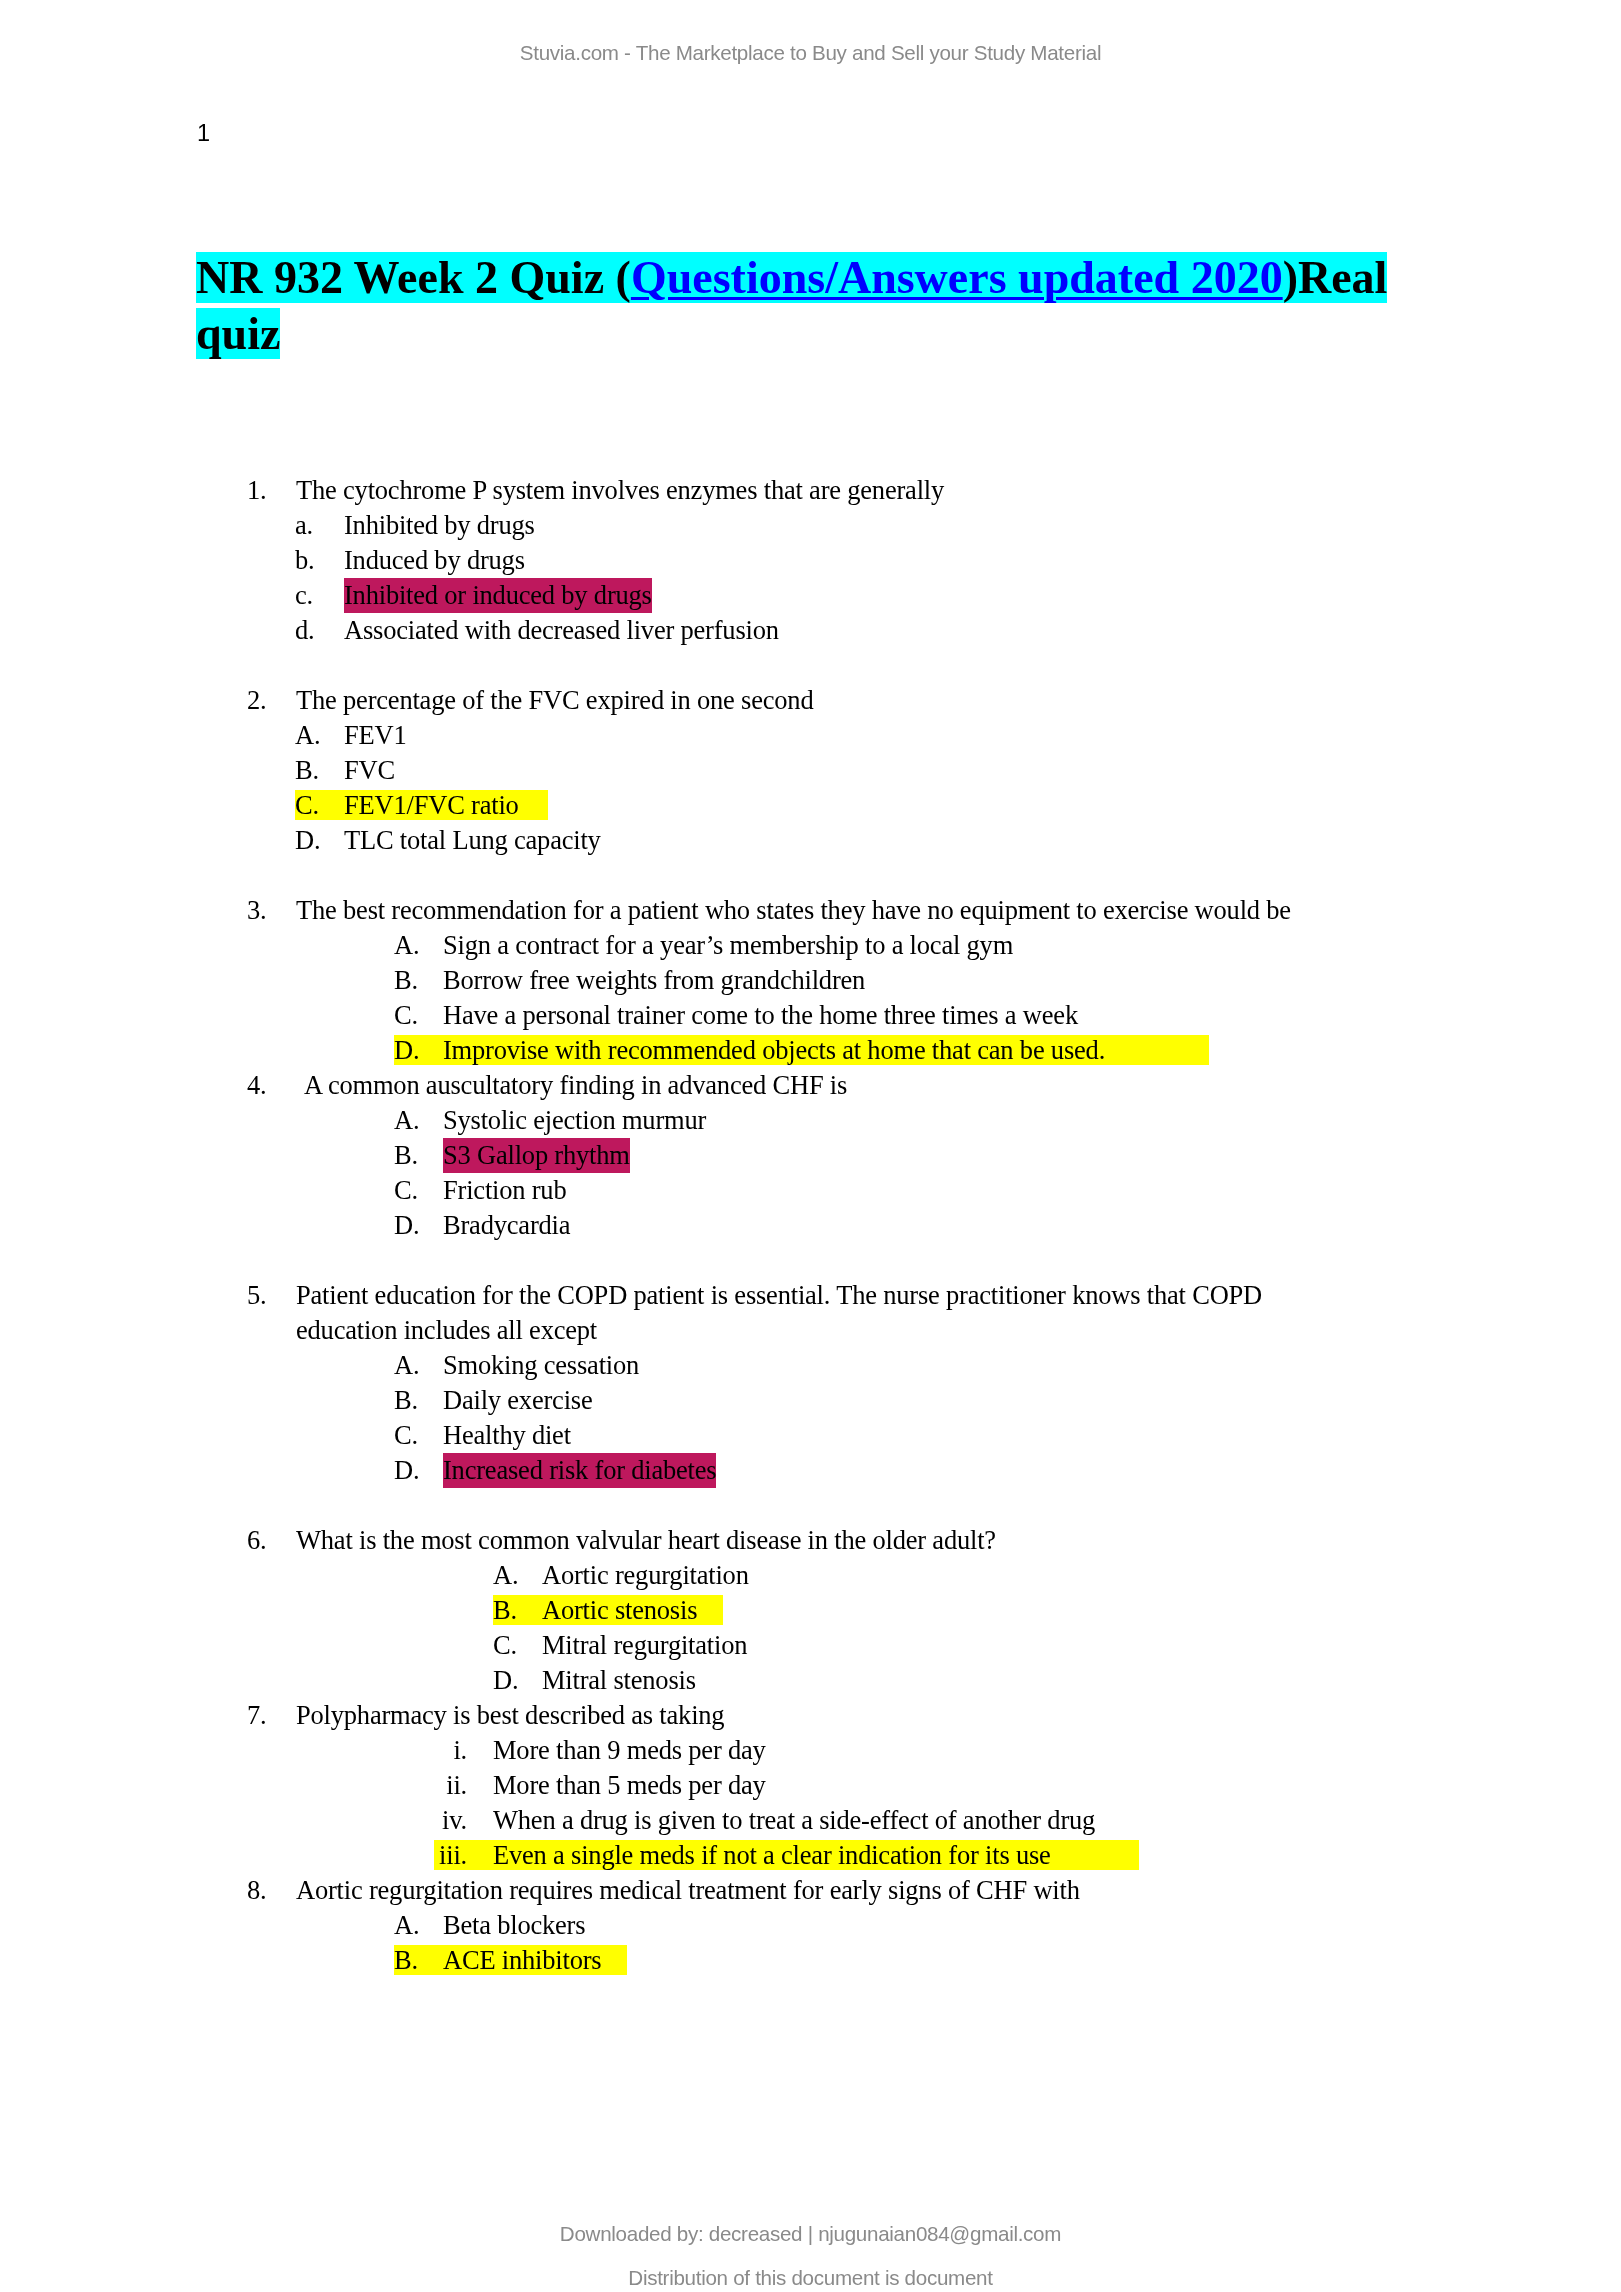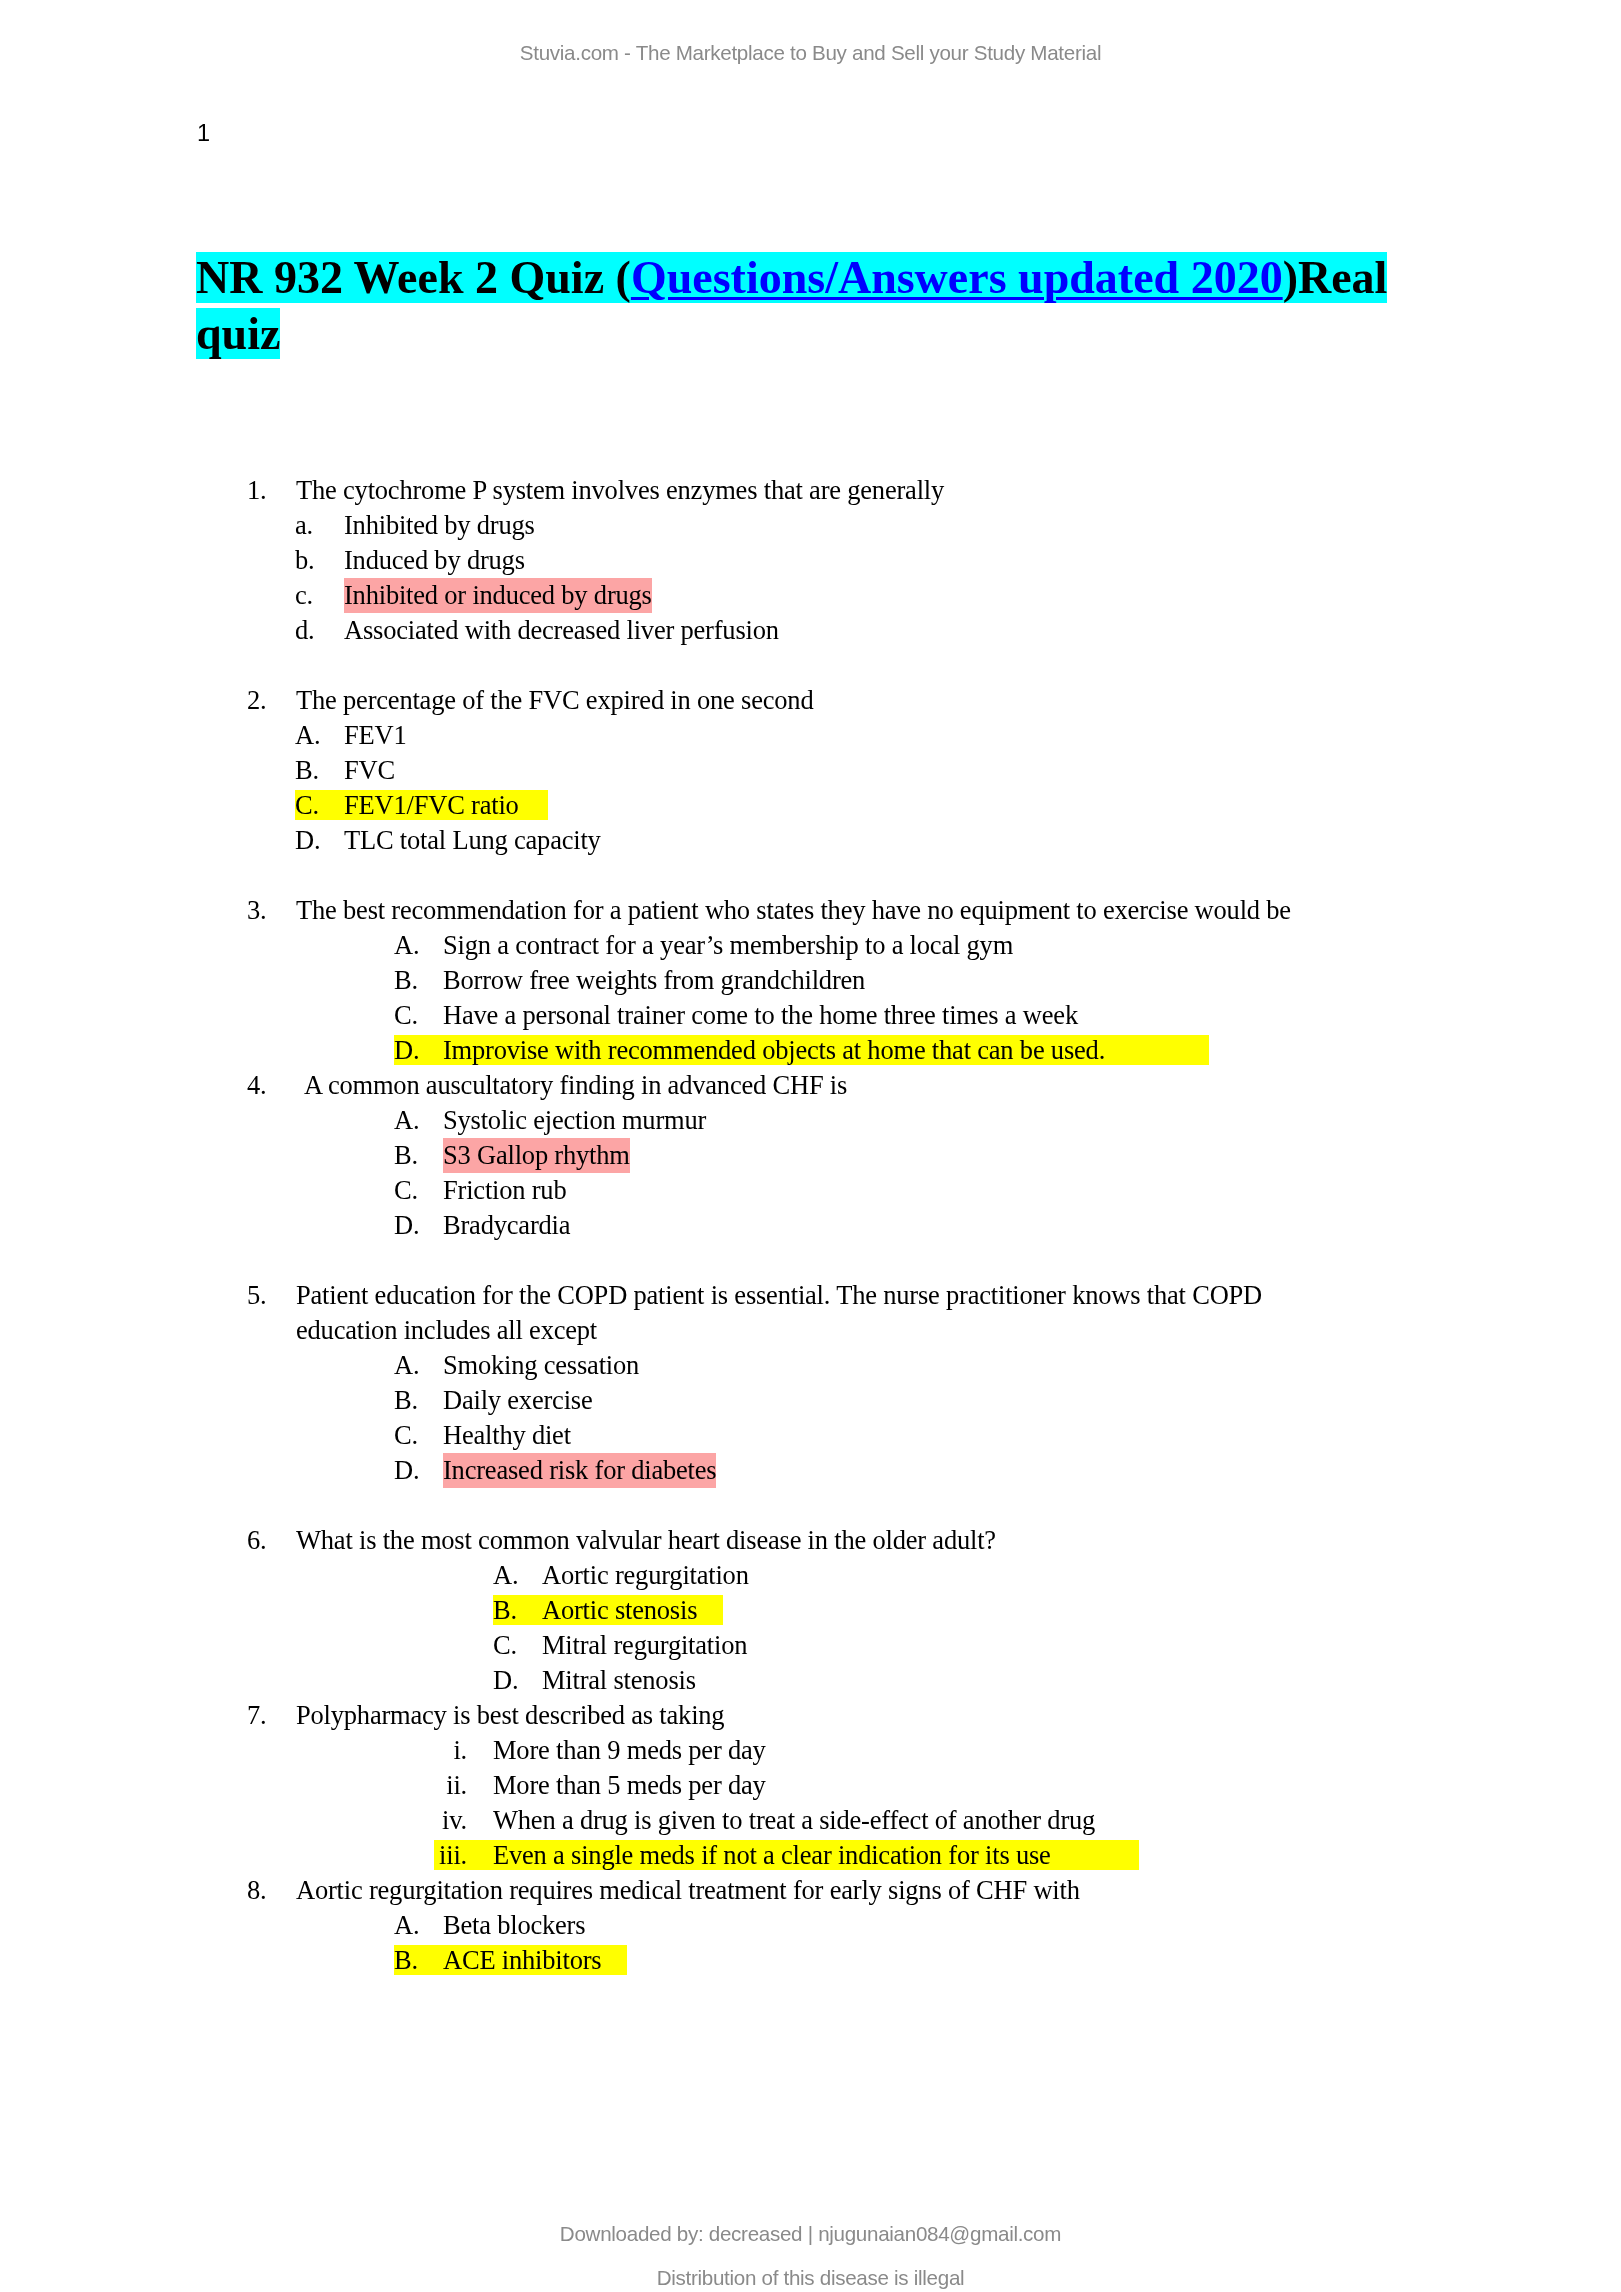--- a/index.html
+++ b/index.html
@@ -35,21 +35,21 @@
     }
     .line { position: relative; height: 35px; line-height: 35px; white-space: nowrap; }
     .gap { height: 35px; }
     .qnum { position: absolute; left: 247px; }
     .qtext { position: absolute; left: 296px; }
     .qtext.wrap-cont { left: 296px; }
     .qtext.q4 { left: 304px; }
 
     .opt-mark { position: absolute; }
     .opt-text { position: absolute; }
-    .hl-yellow { background: #fca5a5; }
+    .hl-yellow { background: #be185d; }
 
     
     .lvl1 .opt-mark { left: 295px; }
     .lvl1 .opt-text { left: 344px; }
     .lvl2 .opt-mark { left: 394px; }
     .lvl2 .opt-text { left: 443px; }
     .lvl3 .opt-mark { left: 493px; }
     .lvl3 .opt-text { left: 542px; }
     .lvl-roman .opt-mark { left: 421px; width: 46px; text-align: right; }
     .lvl-roman .opt-text { left: 493px; }
@@ -235,15 +235,15 @@
       <span class="opt-text">Beta blockers</span>
     </div>
     <div class="line lvl2">
       <span class="mark-hl-span" style="left:394px; width:233px;"></span>
       <span class="opt-mark">B.</span>
       <span class="opt-text">ACE inhibitors</span>
     </div>
   </div>
 
   <div class="watermark wm-bottom1">Downloaded by: decreased | njugunaian084@gmail.com</div>
-  <div class="watermark wm-bottom2">Distribution of this disease is illegal</div>
+  <div class="watermark wm-bottom2">Distribution of this document is document</div>
 </div>
 
 
 </body></html>

